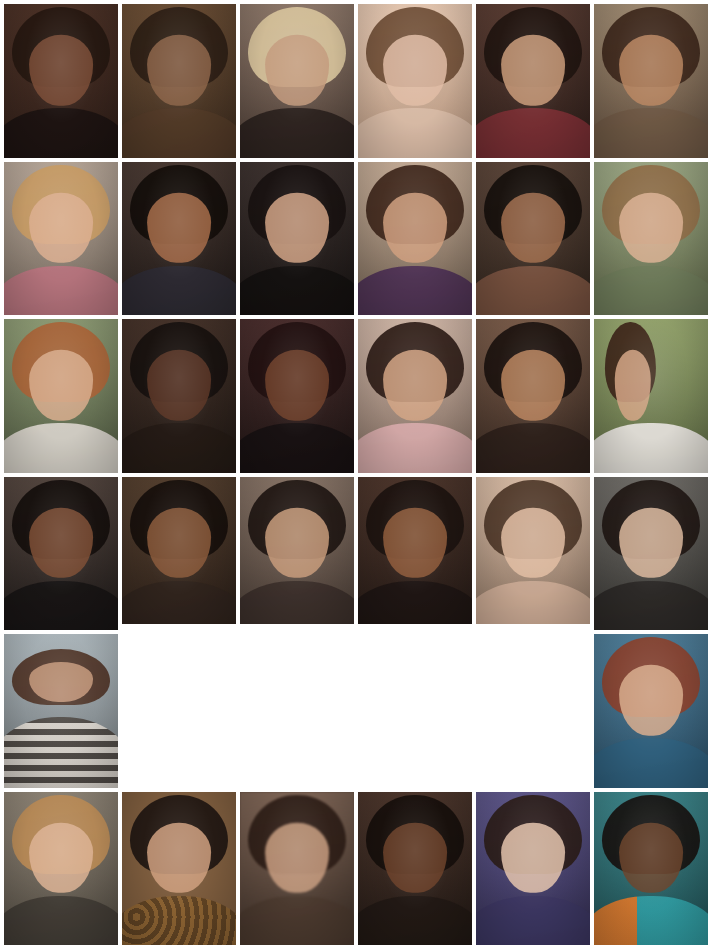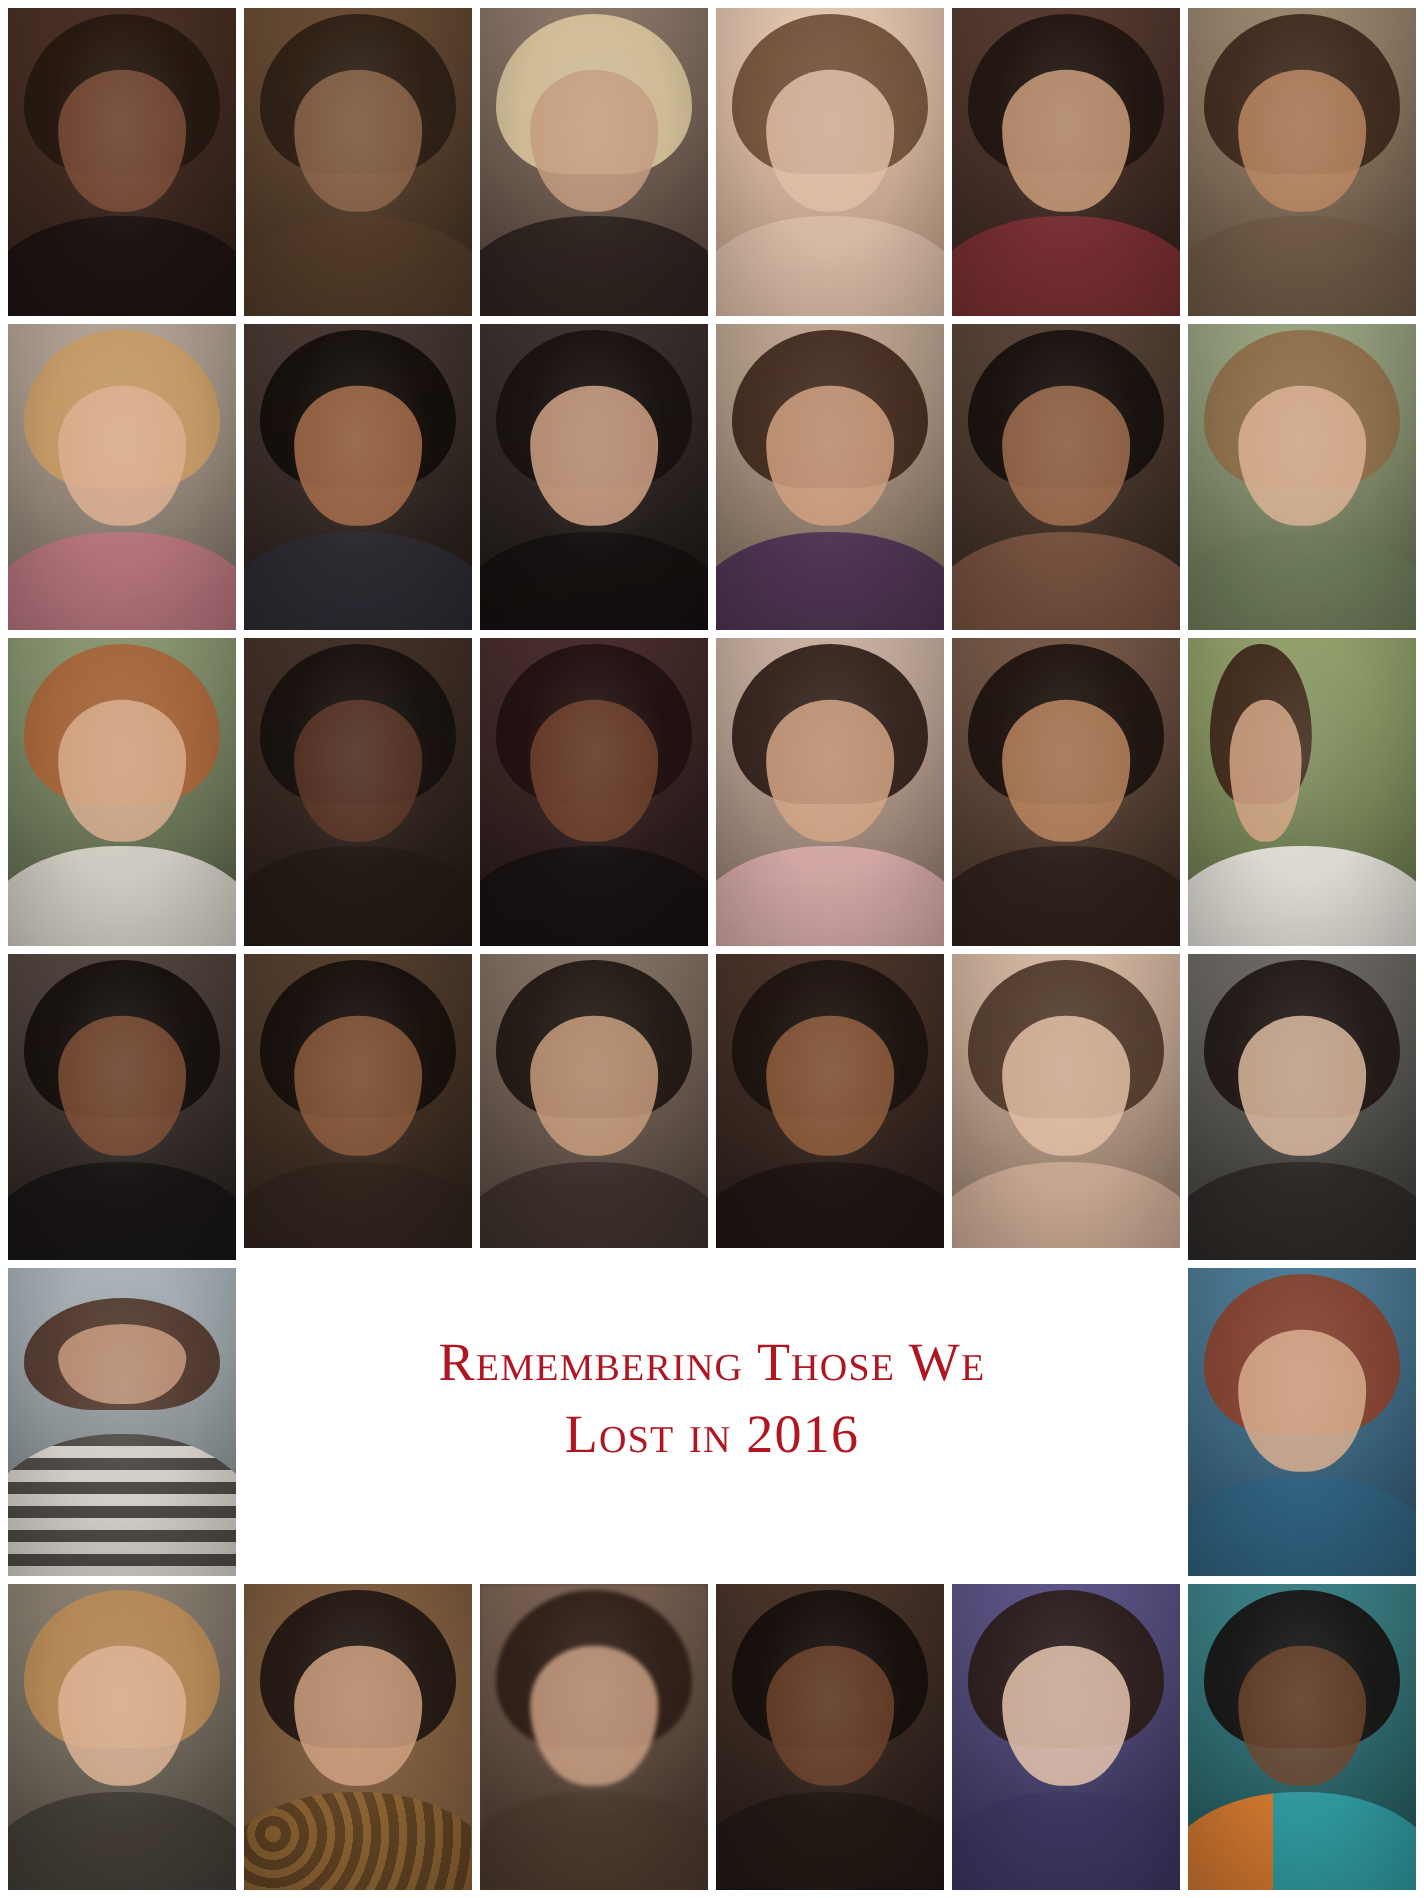--- a/index.html
+++ b/index.html
@@ -405,17 +405,15 @@
         <div class="hair" style="background:#16100d"></div>
         <div class="face" style="background:#6a4229"></div>
         <div class="shoulders" style="background:linear-gradient(90deg,#d9762a 0%,#d9762a 40%,#2f9aa0 40%,#2f9aa0 100%)"></div>
       </div>
       <div class="vignette"></div>
     </div>
 
   </div>
 
   <div class="caption-panel">
-    <div class="caption-title">Remembering Those We
-Lost in 2016</div>
   </div>
 
 </div>
 
 </body></html>

